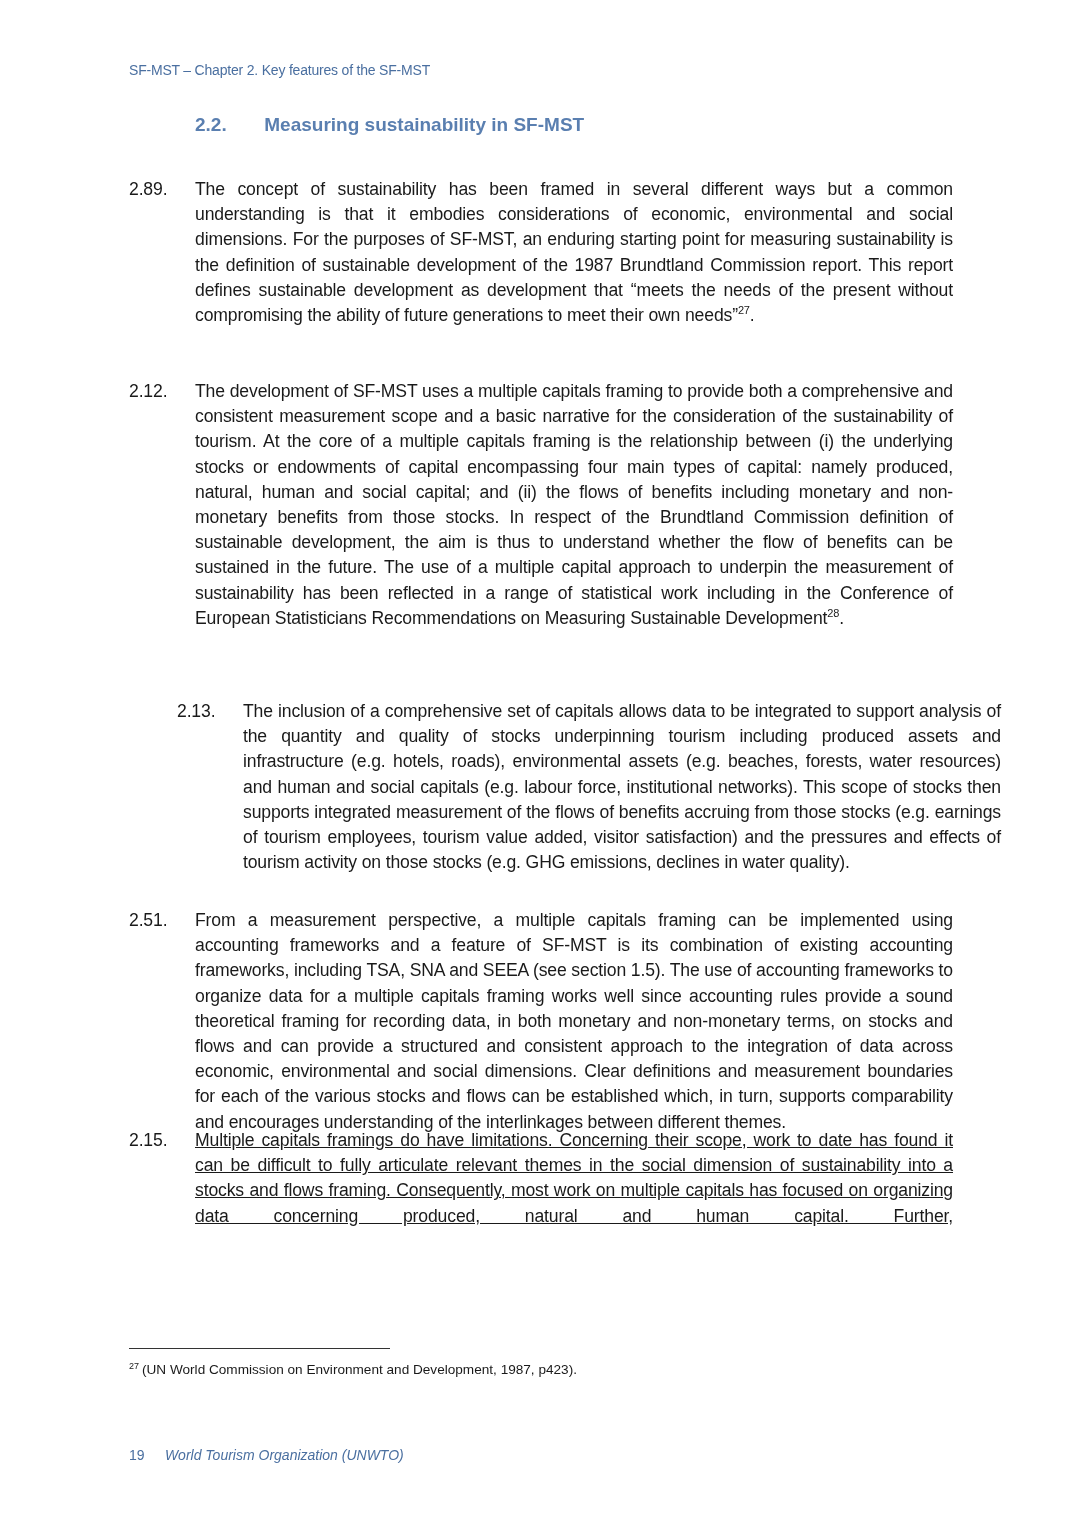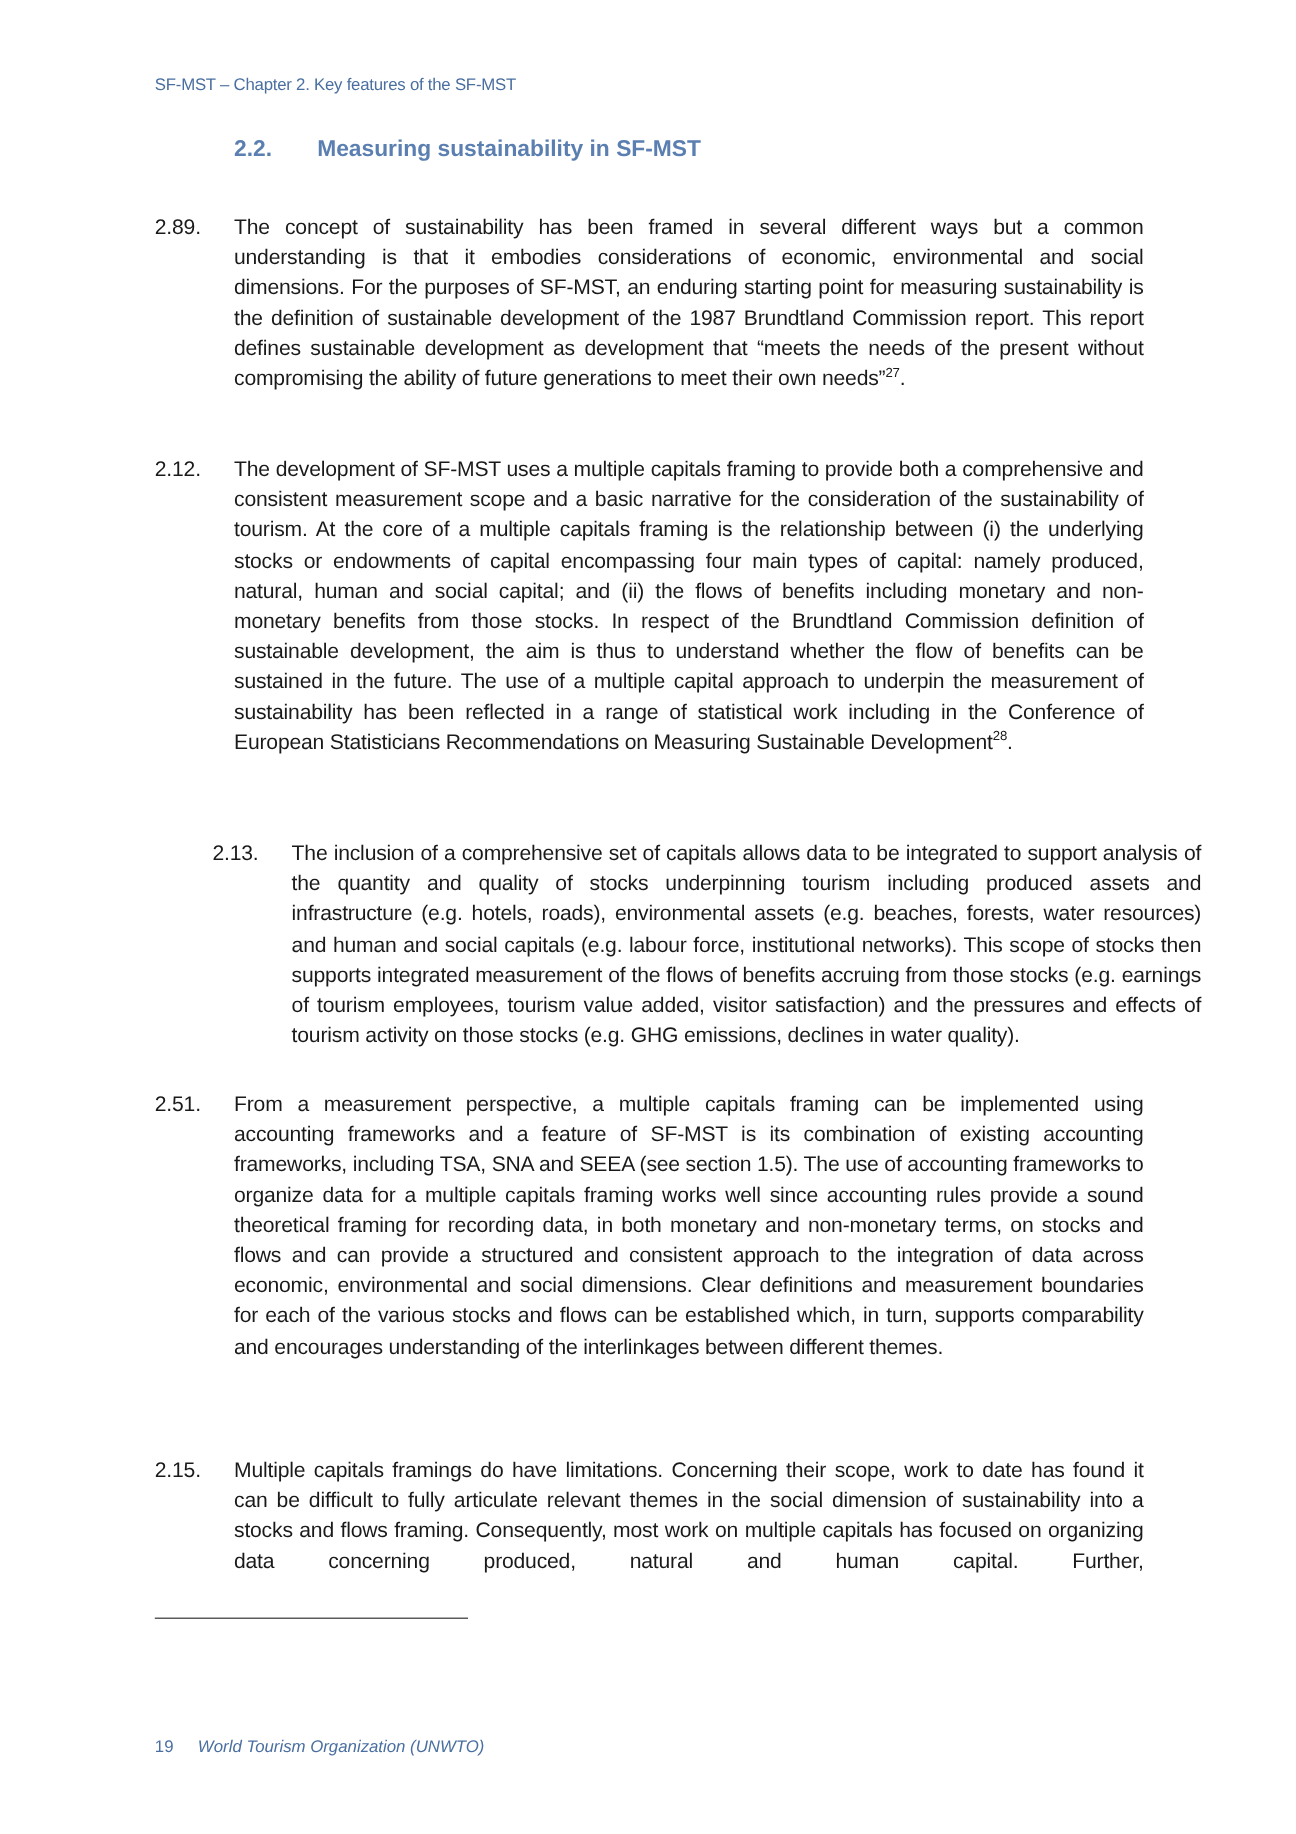--- a/index.html
+++ b/index.html
@@ -55,21 +55,21 @@
     }
     sup {
       font-size: 11px;
       line-height: 0;
       vertical-align: 7px;
     }
     #p211 { top: 177px; }
     #p212 { top: 379px; }
     #p213 { top: 699px; margin-left: 48px; }
     #p214 { top: 908px; }
-    #p215 { top: 1213px; }
+    #p215 { top: 1128px; text-decoration: underline; }
     .fn-rule {
       position: absolute;
       left: 129px;
       top: 1348px;
       width: 261px;
       height: 0;
       border-top: 1px solid #333333;
     }
     .footnotes {
       position: absolute;
@@ -131,18 +131,19 @@
 </div>
 
 <div class="para" id="p215">
   <span class="pnum">2.15.</span>
   <div class="ptext" style="text-align: justify; text-align-last: justify;"><span>Multiple capitals framings do have limitations. Concerning their scope, work to date has found it can be difficult to fully articulate relevant themes in the social dimension of sustainability into a stocks and flows framing. Consequently, most work on multiple capitals has focused on organizing data concerning produced, natural and human capital. Further,</span></div>
 </div>
 
 <div class="fn-rule"></div>
 
 <div class="footnotes">
+  <div><sup>27</sup><span>(UN World Commission on Environment and Development, 1987, p423).</span></div>
 </div>
 
 <div class="page-footer">
   <span class="pagenum">19</span>
   <span class="org">World Tourism Organization (UNWTO)</span>
 </div>
 
 </body></html>

